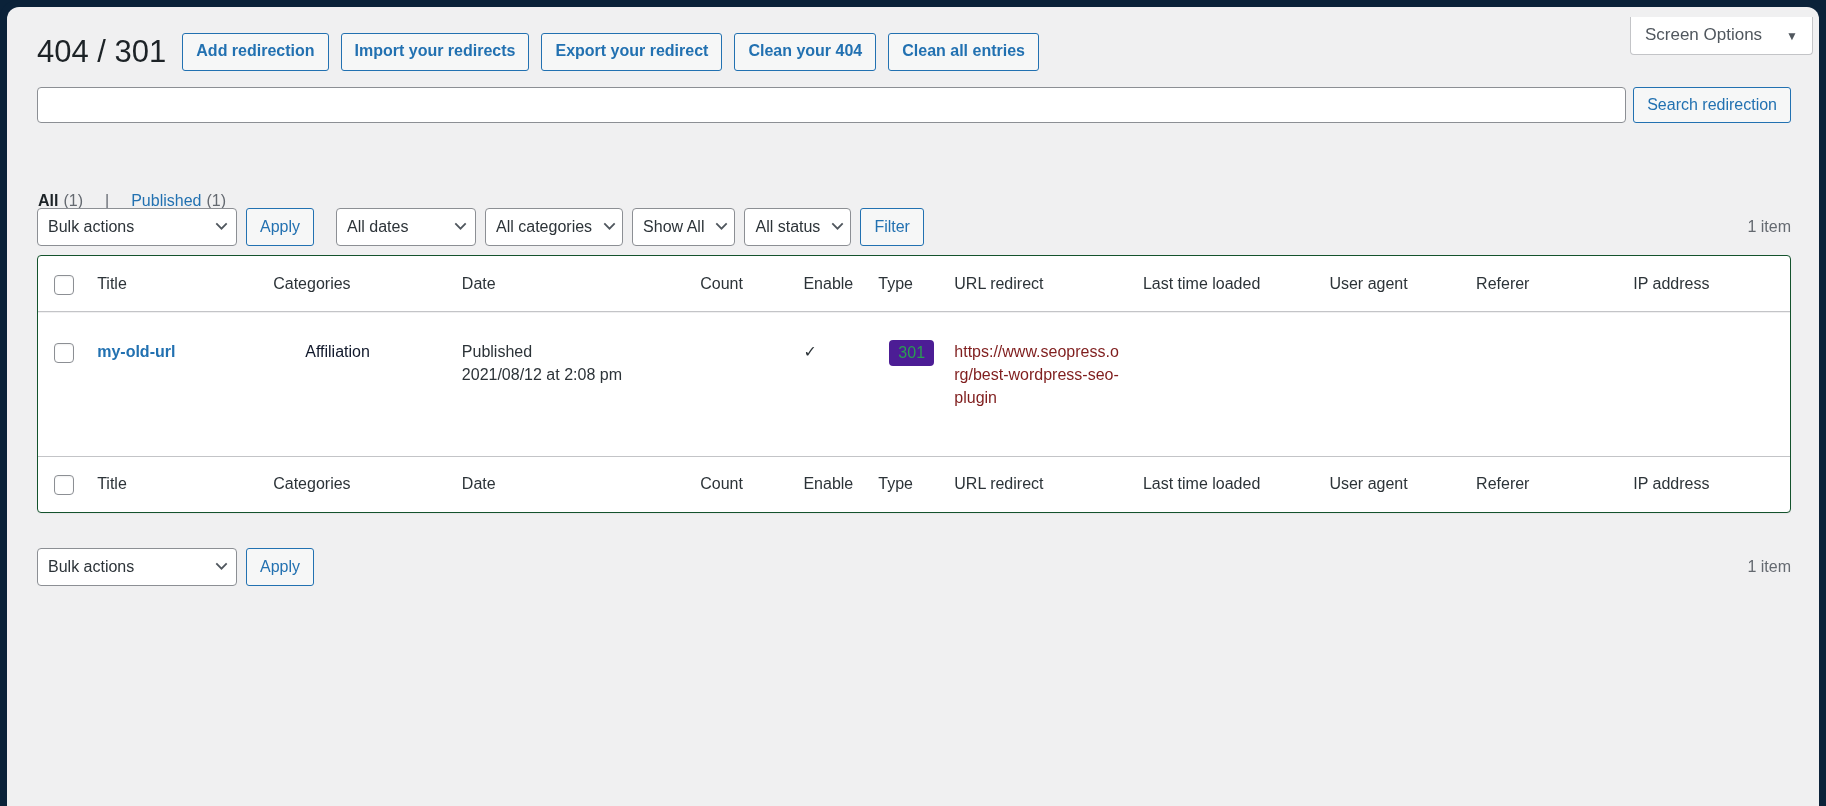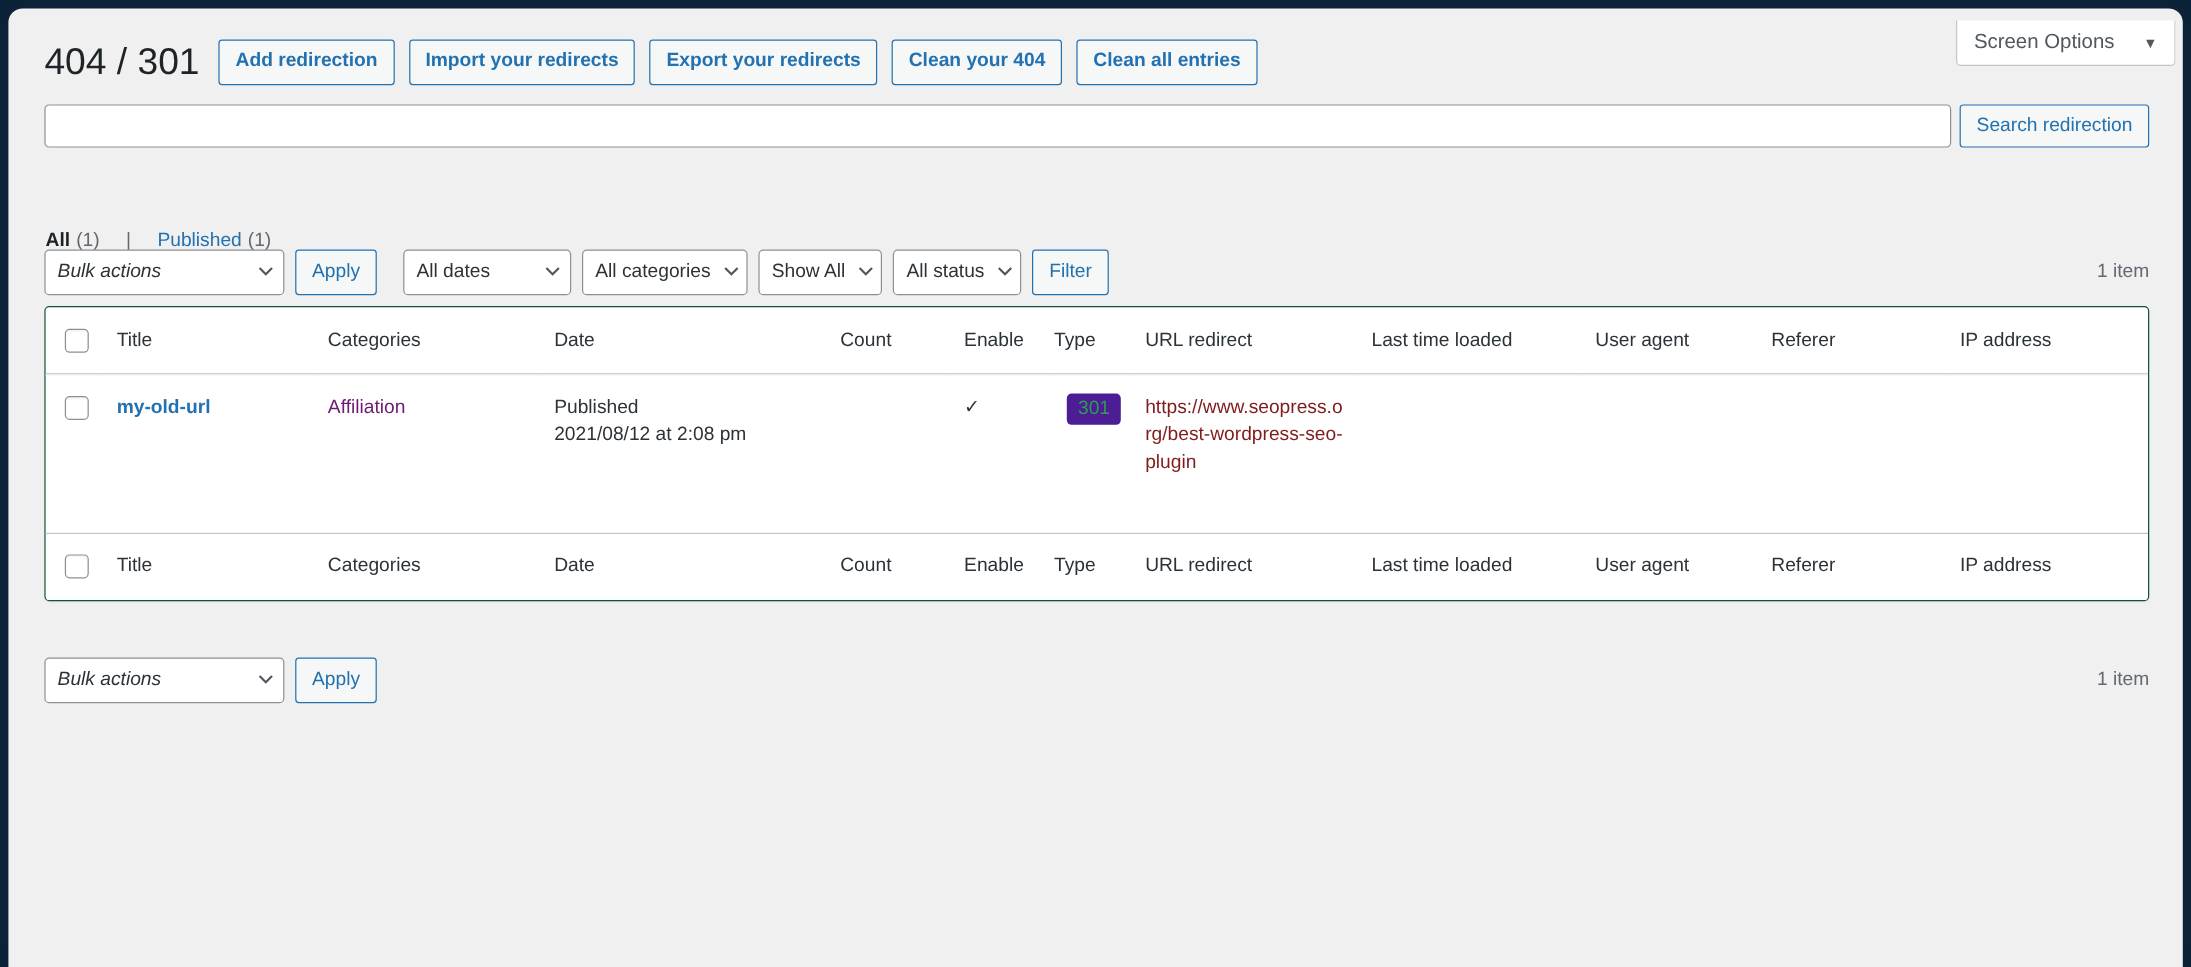--- a/index.html
+++ b/index.html
@@ -172,21 +172,21 @@
   }
   .wp-select .arrow {
     position: absolute;
     right: 11px;
     top: 50%;
     transform: translateY(-50%);
     width: 10px; height: 10px;
     pointer-events: none;
   }
   .wp-select .arrow svg { display: block; }
-  .wp-select.wide { min-width: 200px; padding-right: 54px; font-style: italic; }
+  .wp-select.wide { min-width: 200px; padding-right: 54px; }
   .wp-select.auto { padding-right: 30px; }
   .wp-select.auto .arrow { right: 9px; }
 
   .btn-secondary {
     height: 38px;
     background: #f6f7f7;
     border: 1px solid #2271b1;
     color: #2271b1;
     border-radius: 3px;
     font-size: 16px;
@@ -250,27 +250,27 @@
     border: 1px solid #8c8f94;
     border-radius: 4px;
     background: #ffffff;
     display: inline-block;
     vertical-align: middle;
     cursor: pointer;
     box-shadow: inset 0 1px 2px rgba(0,0,0,.06);
   }
 
   .wp-list-table tbody td { border-top: 1px solid #f0f0f1; }
-  .wp-list-table tbody tr td { padding-top: 15px; padding-bottom: 46px; }
+  .wp-list-table tbody tr td { padding-top: 27px; padding-bottom: 46px; }
   .row-title {
     color: #2271b1;
     font-weight: 700;
     cursor: pointer;
   }
-  .cat-link { color: #701a75; cursor: pointer; }
+  .cat-link { color: #0f172a; cursor: pointer; margin-left: 32px; }
   .date-cell { color: #2c3338; }
   .date-cell .d2 { display: block; }
   .count-cell { color: #2c3338; }
   .enable-cell { color: #2c3338; font-size: 19px; padding-left: 16px; }
   .type-badge {
     display: inline-block;
     background: #4c1d95;
     color: #2a9d52;
     border-radius: 4px;
     padding: 3px 9px 4px 9px;
@@ -301,21 +301,21 @@
 
   <div class="screen-options">
     <span>Screen Options</span>
     <span class="caret">▼</span>
   </div>
 
   <div class="page-head">
     <h1 class="page-title">404 / 301</h1>
     <button class="page-action">Add redirection</button>
     <button class="page-action">Import your redirects</button>
-    <button class="page-action">Export your redirects</button>
+    <button class="page-action">Export your redirect</button>
     <button class="page-action">Clean your 404</button>
     <button class="page-action">Clean all entries</button>
   </div>
 
   <div class="search-row">
     <input class="search-input" type="text" placeholder="" style="">
     <button class="search-btn">Search redirection</button>
   </div>
 
   <div class="subsubsub">

